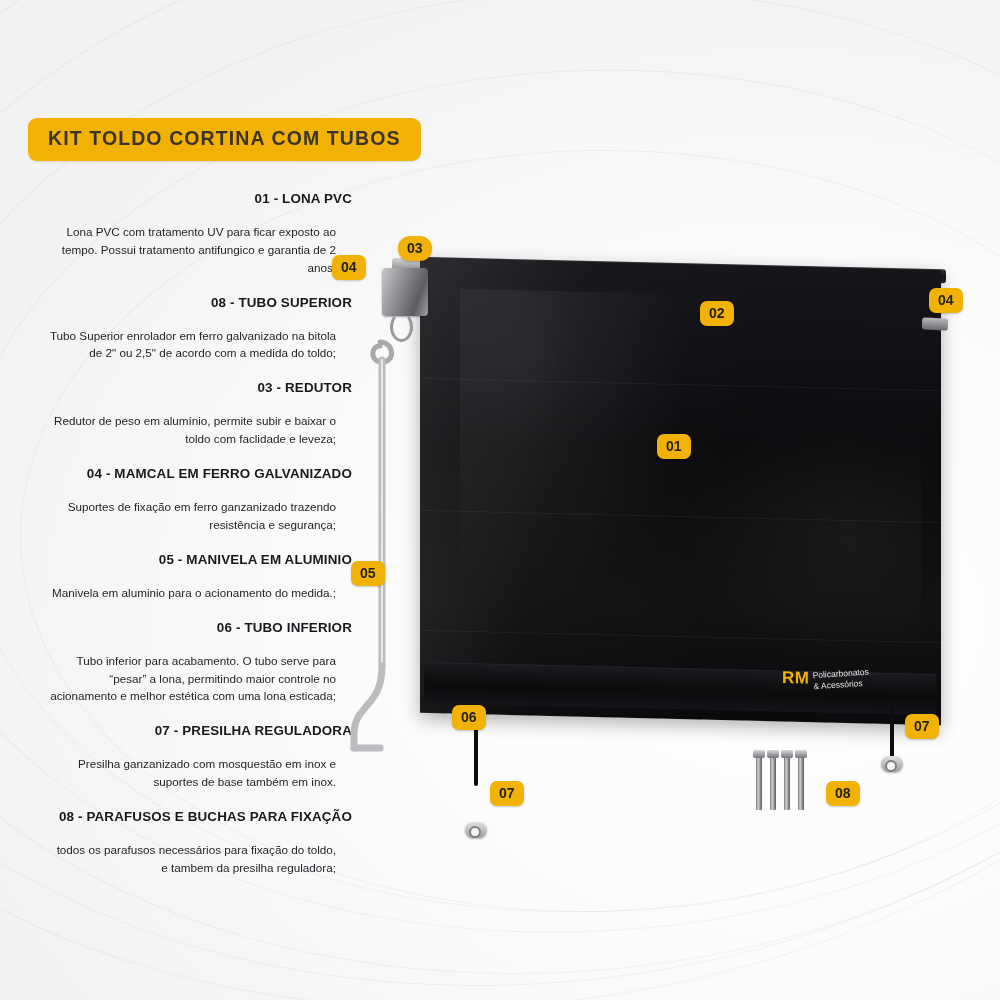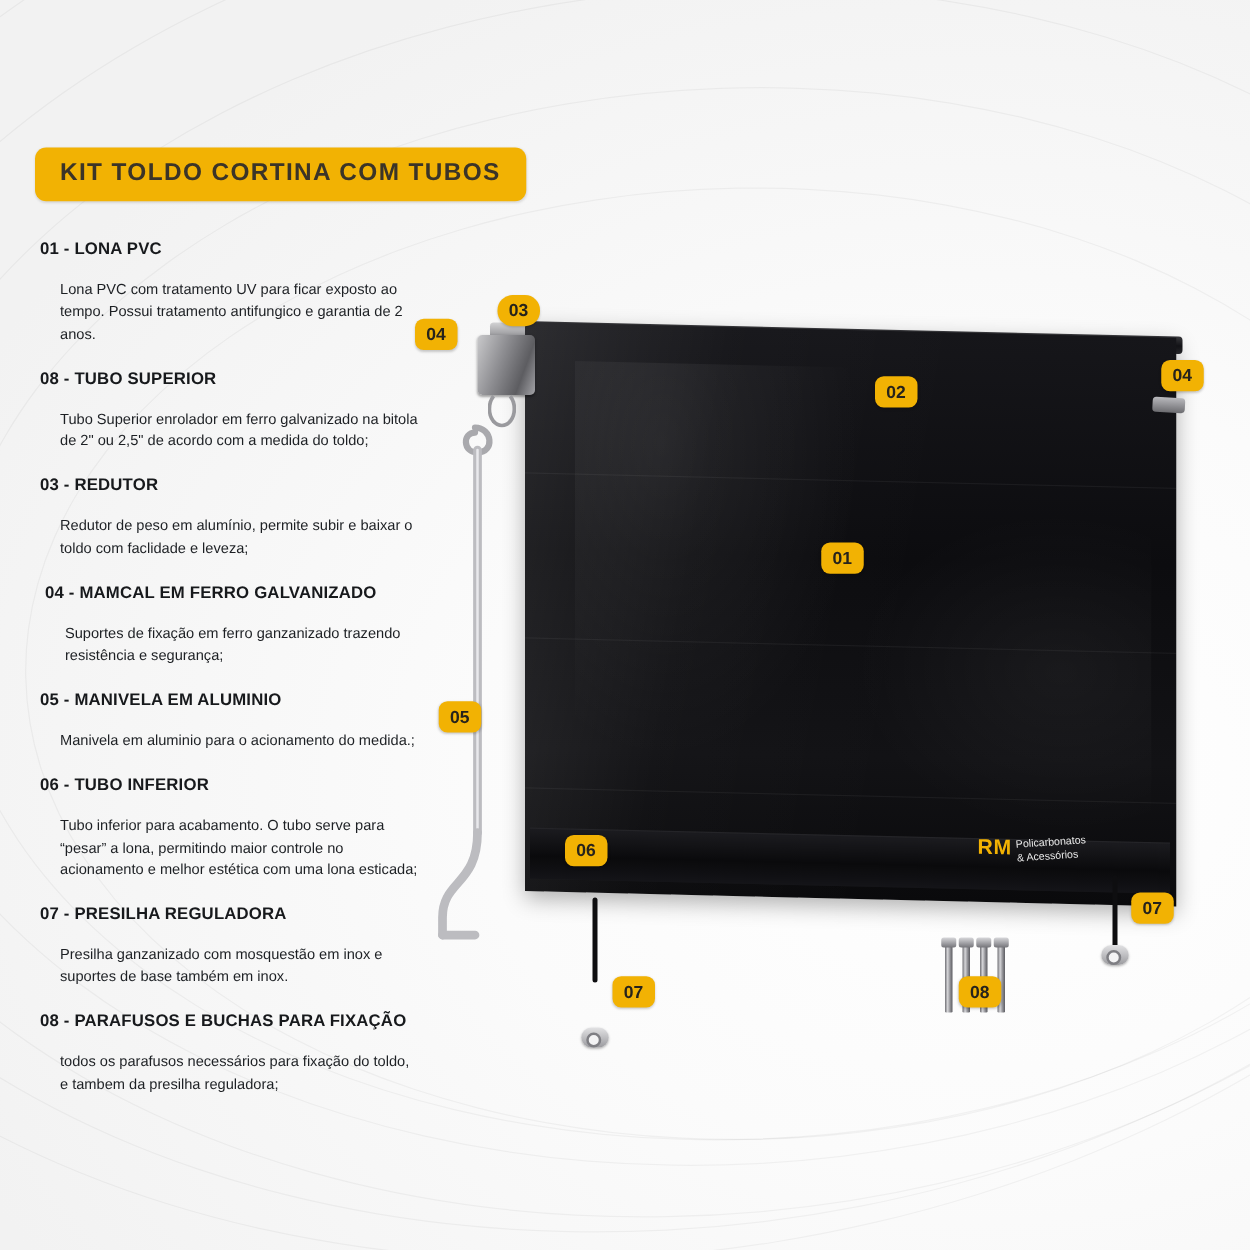--- a/index.html
+++ b/index.html
@@ -53,20 +53,21 @@
     color: #3b3428;
     white-space: nowrap;
   }
 
   
   .desc-list {
     position: absolute;
     left: 32px;
     top: 190px;
     width: 320px;
+    text-align: right;
   }
   .desc-block { margin-bottom: 17px; }
   .desc-block.indent { padding-left: 4px; }
   .desc-head {
     font-size: 13.4px;
     font-weight: bold;
     color: #17191c;
     letter-spacing: 0.15px;
     margin: 0 0 6px 0;
     line-height: 1.28;
@@ -363,18 +364,18 @@
     </div>
 
   </div>
 
   <div class="badge" style="left:398px; top:236px;border-radius:12px;">03</div>
   <div class="badge" style="left:332px; top:255px;">04</div>
   <div class="badge" style="left:700px; top:301px;">02</div>
   <div class="badge" style="left:929px; top:288px;">04</div>
   <div class="badge" style="left:657px; top:434px;">01</div>
   <div class="badge" style="left:351px; top:561px;">05</div>
-  <div class="badge" style="left:452px; top:668px;">06</div>
+  <div class="badge" style="left:452px; top:705px;">06</div>
   <div class="badge" style="left:905px; top:714px;">07</div>
   <div class="badge" style="left:490px; top:781px;">07</div>
-  <div class="badge" style="left:767px; top:781px;">08</div>
+  <div class="badge" style="left:826px; top:781px;">08</div>
 
 </div>
 
 </body></html>

